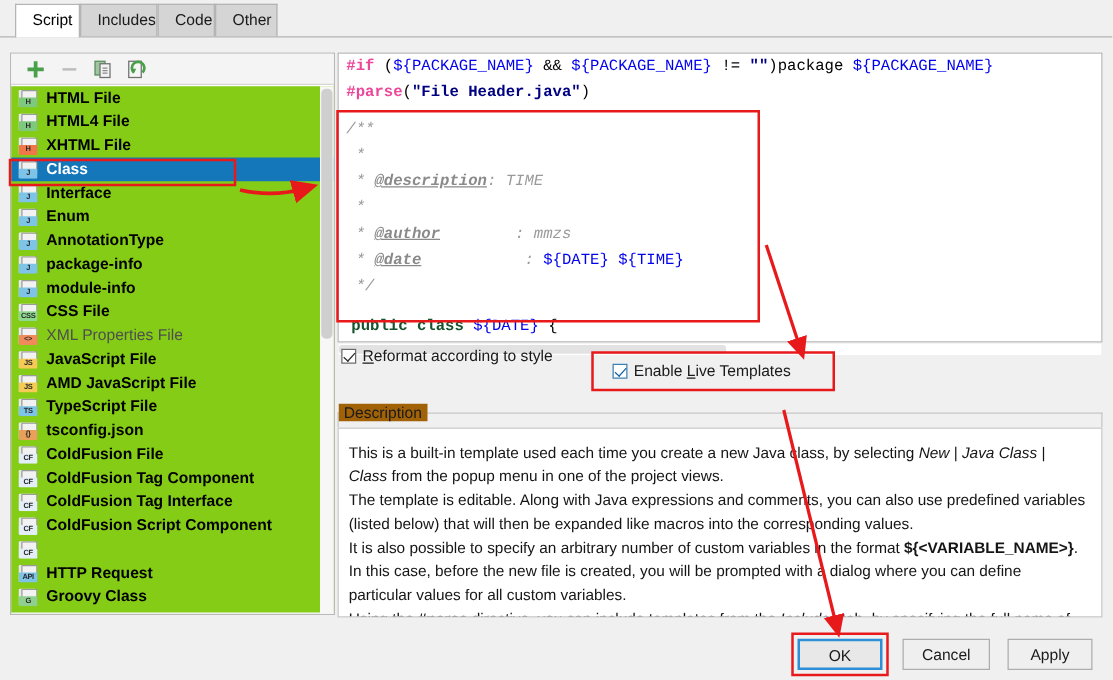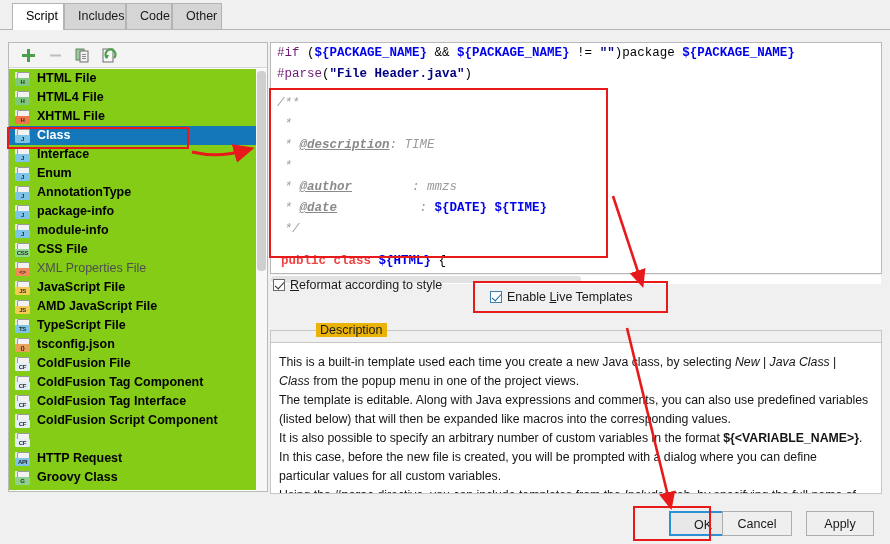--- a/index.html
+++ b/index.html
@@ -81,23 +81,23 @@
 
   
   #editorbox{
     position:absolute;left:270px;top:42px;width:612px;height:232px;
     background:#ffffff;border:1px solid #b9b9b9;box-sizing:border-box;
     overflow:hidden;
     font-family:"Liberation Mono","DejaVu Sans Mono",monospace;
     font-size:12.5px;
   }
   .cline{height:21px;line-height:21px;padding-left:6px;white-space:pre;}
-  .kw{color:#ef4444;font-weight:bold;}
-  .dir{color:#701a75;font-weight:normal;}
-  .var{color:#0000ee;font-weight:bold;text-align:center;}
+  .kw{color:#14532d;font-weight:bold;}
+  .dir{color:#ec4899;font-weight:bold;}
+  .var{color:#0000ee;font-weight:normal;text-align:center;}
   .str{color:#000080;font-weight:bold;}
   .plain{color:#000000;}
   .cmt{color:#9a9a9a;font-style:italic;}
   .cmttag{color:#8a8a8a;font-style:italic;font-weight:bold;text-decoration:underline;}
 
   #cmtblock{position:absolute;left:4px;top:50px;}
   #cmtblock .cline{height:21px;line-height:21px;padding-left:2px;}
 
   #editorhsb{
     position:absolute;left:271px;top:275px;width:610px;height:9px;background:#ffffff;
@@ -117,21 +117,21 @@
     content:"";position:absolute;left:3px;top:0px;width:4px;height:8px;
     border:solid #2b2b2b;border-width:0 1.6px 1.6px 0;transform:rotate(42deg);
   }
   .cbbox.blue{border-color:#3c7fb1;}
   .cbbox.blue.checked::after{border-color:#1565a8;}
   .ul{text-decoration:underline;}
 
   
   #desclabel{
     position:absolute;left:271px;top:323px;font-size:12.5px;color:#1a1a1a;
-    background:#eab308;padding:0 4px;z-index:2;margin-left:45px;
+    background:#a16207;padding:0 4px;z-index:2;
   }
   #descgroup{
     position:absolute;left:270px;top:330px;width:612px;height:12px;
     border-top:1px solid #c6c6c6;border-left:1px solid #c6c6c6;border-right:1px solid #c6c6c6;
     box-sizing:border-box;
   }
   #descbox{
     position:absolute;left:270px;top:342px;width:612px;height:152px;
     background:#ffffff;border:1px solid #c6c6c6;box-sizing:border-box;
     overflow:hidden;
@@ -316,21 +316,21 @@
   <div id="cmtblock">
     <div class="cline cmt">/**</div>
     <div class="cline cmt"> *</div>
     <div class="cline"><span class="cmt"> * </span><span class="cmttag">@description</span><span class="cmt">: TIME</span></div>
     <div class="cline cmt"> *</div>
     <div class="cline"><span class="cmt"> * </span><span class="cmttag">@author</span><span class="cmt">        : </span><span class="cmt">mmzs</span></div>
     <div class="cline"><span class="cmt"> * </span><span class="cmttag">@date</span><span class="cmt">           : </span><span class="var">${DATE} ${TIME}</span></div>
     <div class="cline cmt"> */</div>
   </div>
 
-  <div class="cline" style="position:absolute;left:4px;top:208px;"><span class="kw">public class </span><span class="var">${HTML}</span><span class="plain"> {</span></div>
+  <div class="cline" style="position:absolute;left:4px;top:208px;"><span class="kw">public class </span><span class="var">${DATE}</span><span class="plain"> {</span></div>
 </div>
 
 <div style="position:absolute;left:274px;top:275px;font-family:'Liberation Mono',monospace;font-size:10px;color:#555;">}</div>
 
 <div id="editorhsb">
   <div id="editorhsbthumb"></div>
 </div>
 
 <div class="cbrow" style="left:273px;top:278px;">
   <span class="cbbox checked"></span><span class="ul">R</span><span>eformat according to style</span>
@@ -345,21 +345,21 @@
 <div id="descbox">
   <div id="desctext">
     <span>This is a built-in template used each time you create a new Java class, by selecting </span><span class="it">New</span><span> | </span><span class="it">Java Class</span><span> | </span><span class="it">Class</span><span> from the popup menu in one of the project views.</span><br>
     <span>The template is editable. Along with Java expressions and comments, you can also use predefined variables (listed below) that will then be expanded like macros into the corresponding values.</span><br>
     <span>It is also possible to specify an arbitrary number of custom variables in the format </span><span class="bd">${&lt;VARIABLE_NAME&gt;}</span><span>. In this case, before the new file is created, you will be prompted with a dialog where you can define particular values for all custom variables.</span><br>
     <span>Using the </span><span class="bd">#parse</span><span> directive, you can include templates from the </span><span class="it">Includes</span><span> tab, by specifying the full name of the desired template as a parameter in quotation marks. For example:</span><br>
     
   </div>
 </div>
 
-<div class="btn focus" style="left:638px;top:511px;width:68px;margin-left:31px;">
+<div class="btn focus" style="left:638px;top:511px;width:68px;">
   <span>OK</span>
 </div>
 <div class="btn" style="left:722px;top:511px;width:70px;">
   <span>Cancel</span>
 </div>
 <div class="btn" style="left:806px;top:511px;width:68px;">
   <span>Apply</span>
 </div>
 
 <div class="anno" style="left:7px;top:127px;width:182px;height:22px;"></div>

